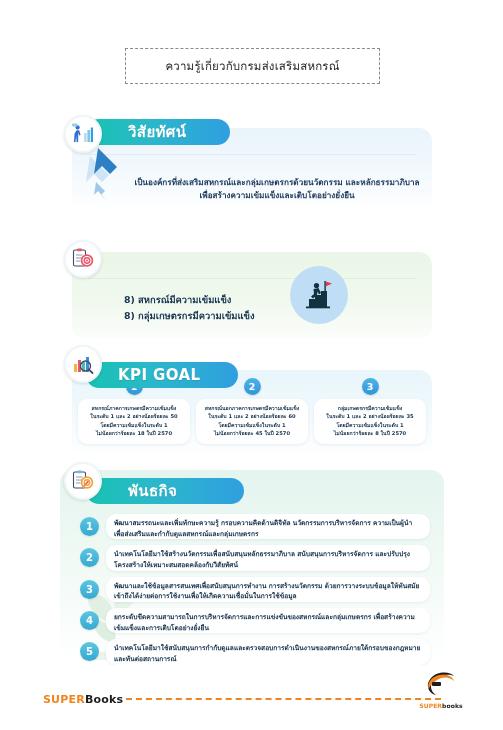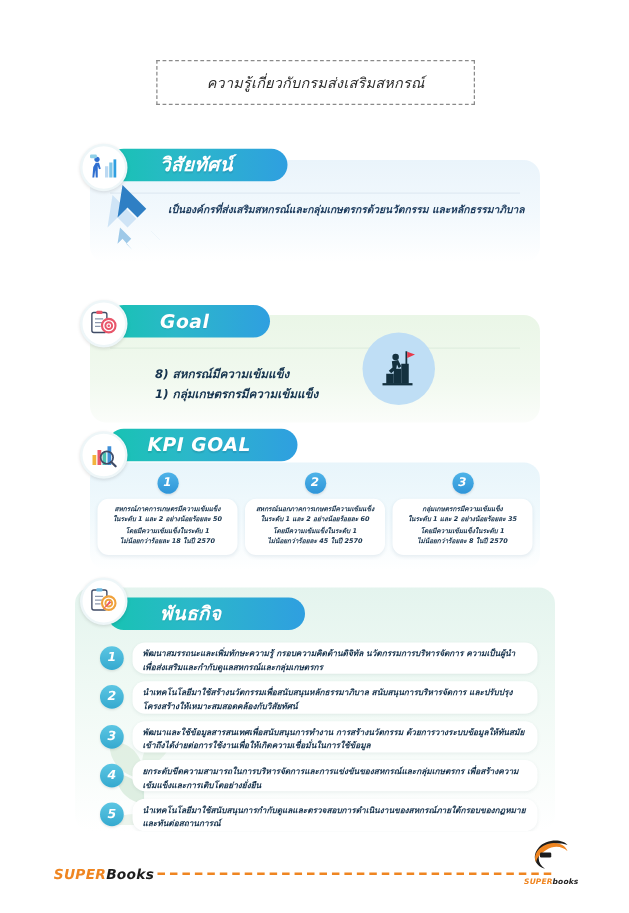--- a/index.html
+++ b/index.html
@@ -2,21 +2,21 @@
 <html><head>
 <meta charset="utf-8">
 <style>
   html,body{margin:0;padding:0;}
   body{
     width:503px;height:730px;
     background:#ffffff;
     font-family:"DejaVu Sans","Liberation Sans",sans-serif;
     overflow:hidden;position:relative;
   }
-  .page{position:relative;width:503px;height:610px;box-sizing:border-box;font-style:italic;}
+  .page{position:relative;width:503px;height:610px;box-sizing:border-box;}
 
   
   .title-box{
     position:absolute;left:125px;top:48px;width:253px;height:34px;
     border:1px dashed #8a8a8a;background:#fff;
     display:flex;align-items:center;justify-content:center;
   }
   .title-box span{font-size:11.5px;color:#2a2a2a;letter-spacing:.2px;}
 
   
@@ -42,21 +42,21 @@
   .vision-card{
     position:absolute;left:72px;top:128px;width:360px;height:82px;
     border-radius:13px;
     background:linear-gradient(180deg,#eaf4fb 0%,#f3f9fd 55%,#ffffff 100%);
     overflow:hidden;
   }
   .vision-rule{
     position:absolute;left:16px;top:26px;width:328px;height:1px;background:#dfeaf2;
   }
   .vision-text{
-    position:absolute;left:60px;top:33px;width:290px;
+    position:absolute;left:60px;top:48px;width:290px;
     text-align:center;font-size:8.2px;line-height:1.55;color:#1b3a5c;
     font-weight:bold;
   }
   .arrows{position:absolute;left:4px;top:14px;width:66px;height:66px;}
 
   
   .goal-card{
     position:absolute;left:72px;top:252px;width:360px;height:86px;
     border-radius:13px;
     background:linear-gradient(180deg,#eaf6e7 0%,#f1f9ef 60%,#fbfdfa 100%);
@@ -153,45 +153,43 @@
 
   <div class="vision-card">
     <div class="vision-rule"></div>
     <svg class="arrows" viewBox="0 0 66 66">
       <path d="M44 58 L26 40 L33 33 L14 14 L10 40 L18 32 L36 50 Z" fill="#cfe4f6"></path>
       <path d="M52 50 L34 32 L41 25 L22 6 L18 32 L26 24 L44 42 Z" fill="#2f7fc4"></path>
       <path d="M34 62 L25 53 L29 49 L20 40 L18 53 L22 49 L30 58 Z" fill="#9ec9e8"></path>
     </svg>
     <div class="vision-text">
       <div>เป็นองค์กรที่ส่งเสริมสหกรณ์และกลุ่มเกษตรกรด้วยนวัตกรรม และหลักธรรมาภิบาล</div>
+      <div>เพื่อสร้างความเข้มแข็งและเติบโตอย่างยั่งยืน</div>
     </div>
   </div>
 
   <div class="badge" style="left:64px;top:240px;">
     <svg width="24" height="24" viewBox="0 0 24 24">
       <rect x="2.5" y="3" width="12" height="16" rx="1.6" fill="#ffffff" stroke="#3f4b66" stroke-width="1.1"></rect>
       <rect x="6" y="1.6" width="5" height="2.6" rx="1" fill="#e8566a"></rect>
       <line x1="5" y1="8" x2="11.5" y2="8" stroke="#8c97ad" stroke-width="1"></line>
       <line x1="5" y1="11" x2="11.5" y2="11" stroke="#8c97ad" stroke-width="1"></line>
       <line x1="5" y1="14" x2="9.5" y2="14" stroke="#8c97ad" stroke-width="1"></line>
       <circle cx="16" cy="13.5" r="6" fill="#ffffff"></circle>
       <circle cx="16" cy="13.5" r="5.4" fill="none" stroke="#e8566a" stroke-width="1.7"></circle>
       <circle cx="16" cy="13.5" r="2.7" fill="none" stroke="#e8566a" stroke-width="1.5"></circle>
       <circle cx="16" cy="13.5" r="1" fill="#e8566a"></circle>
     </svg>
   </div>
-  <div class="pill" style="left:86px;top:244px;width:130px;">
-    <span class="pill-label">Goal</span>
-  </div>
 
   <div class="goal-card">
     <div class="goal-rule"></div>
     <div class="goal-list">
       <div>8) สหกรณ์มีความเข้มแข็ง</div>
-      <div>1) กลุ่มเกษตรกรมีความเข้มแข็ง</div>
+      <div>8) กลุ่มเกษตรกรมีความเข้มแข็ง</div>
     </div>
     <div class="goal-icon-circle">
       <svg width="36" height="36" viewBox="0 0 36 36">
         <rect x="8" y="22" width="6" height="8" fill="#14313f"></rect>
         <rect x="14" y="18" width="6" height="12" fill="#14313f"></rect>
         <rect x="20" y="14" width="6" height="16" fill="#14313f"></rect>
         <rect x="5" y="29.5" width="24" height="1.8" fill="#14313f"></rect>
         <circle cx="15.5" cy="8.5" r="2.6" fill="#14313f"></circle>
         <path d="M12.5 12 L17.5 11 L20 16 L18 17.6 L16.6 14.6 L16 18 L12 21.5 L10 19.5 L13 17 Z" fill="#14313f"></path>
         <rect x="23.4" y="4" width="1.4" height="12" fill="#14313f"></rect>
@@ -203,21 +201,21 @@
   <div class="badge" style="left:64px;top:345px;">
     <svg width="24" height="24" viewBox="0 0 24 24">
       <rect x="3" y="12" width="3" height="8" fill="#f2b33d"></rect>
       <rect x="7" y="8" width="3" height="12" fill="#e8566a"></rect>
       <rect x="11" y="10" width="3" height="10" fill="#4cc0b0"></rect>
       <rect x="15" y="5" width="3" height="15" fill="#3f8fd8"></rect>
       <circle cx="14.5" cy="14" r="5" fill="none" stroke="#3f4b66" stroke-width="1.4"></circle>
       <line x1="18" y1="17.6" x2="21.5" y2="21" stroke="#3f4b66" stroke-width="1.8" stroke-linecap="round"></line>
     </svg>
   </div>
-  <div class="pill" style="left:86px;top:343px;width:152px;padding-left:32px;">
+  <div class="pill" style="left:86px;top:362px;width:152px;padding-left:32px;">
     <span class="pill-label">KPI GOAL</span>
   </div>
 
   <div class="kpi-card">
     <div class="kpi-cols">
 
       <div class="kpi-col c1">
         <div class="kpi-num">1</div>
         <div class="kpi-box">
           <div>สหกรณ์ภาคการเกษตรมีความเข้มแข็ง</div>

